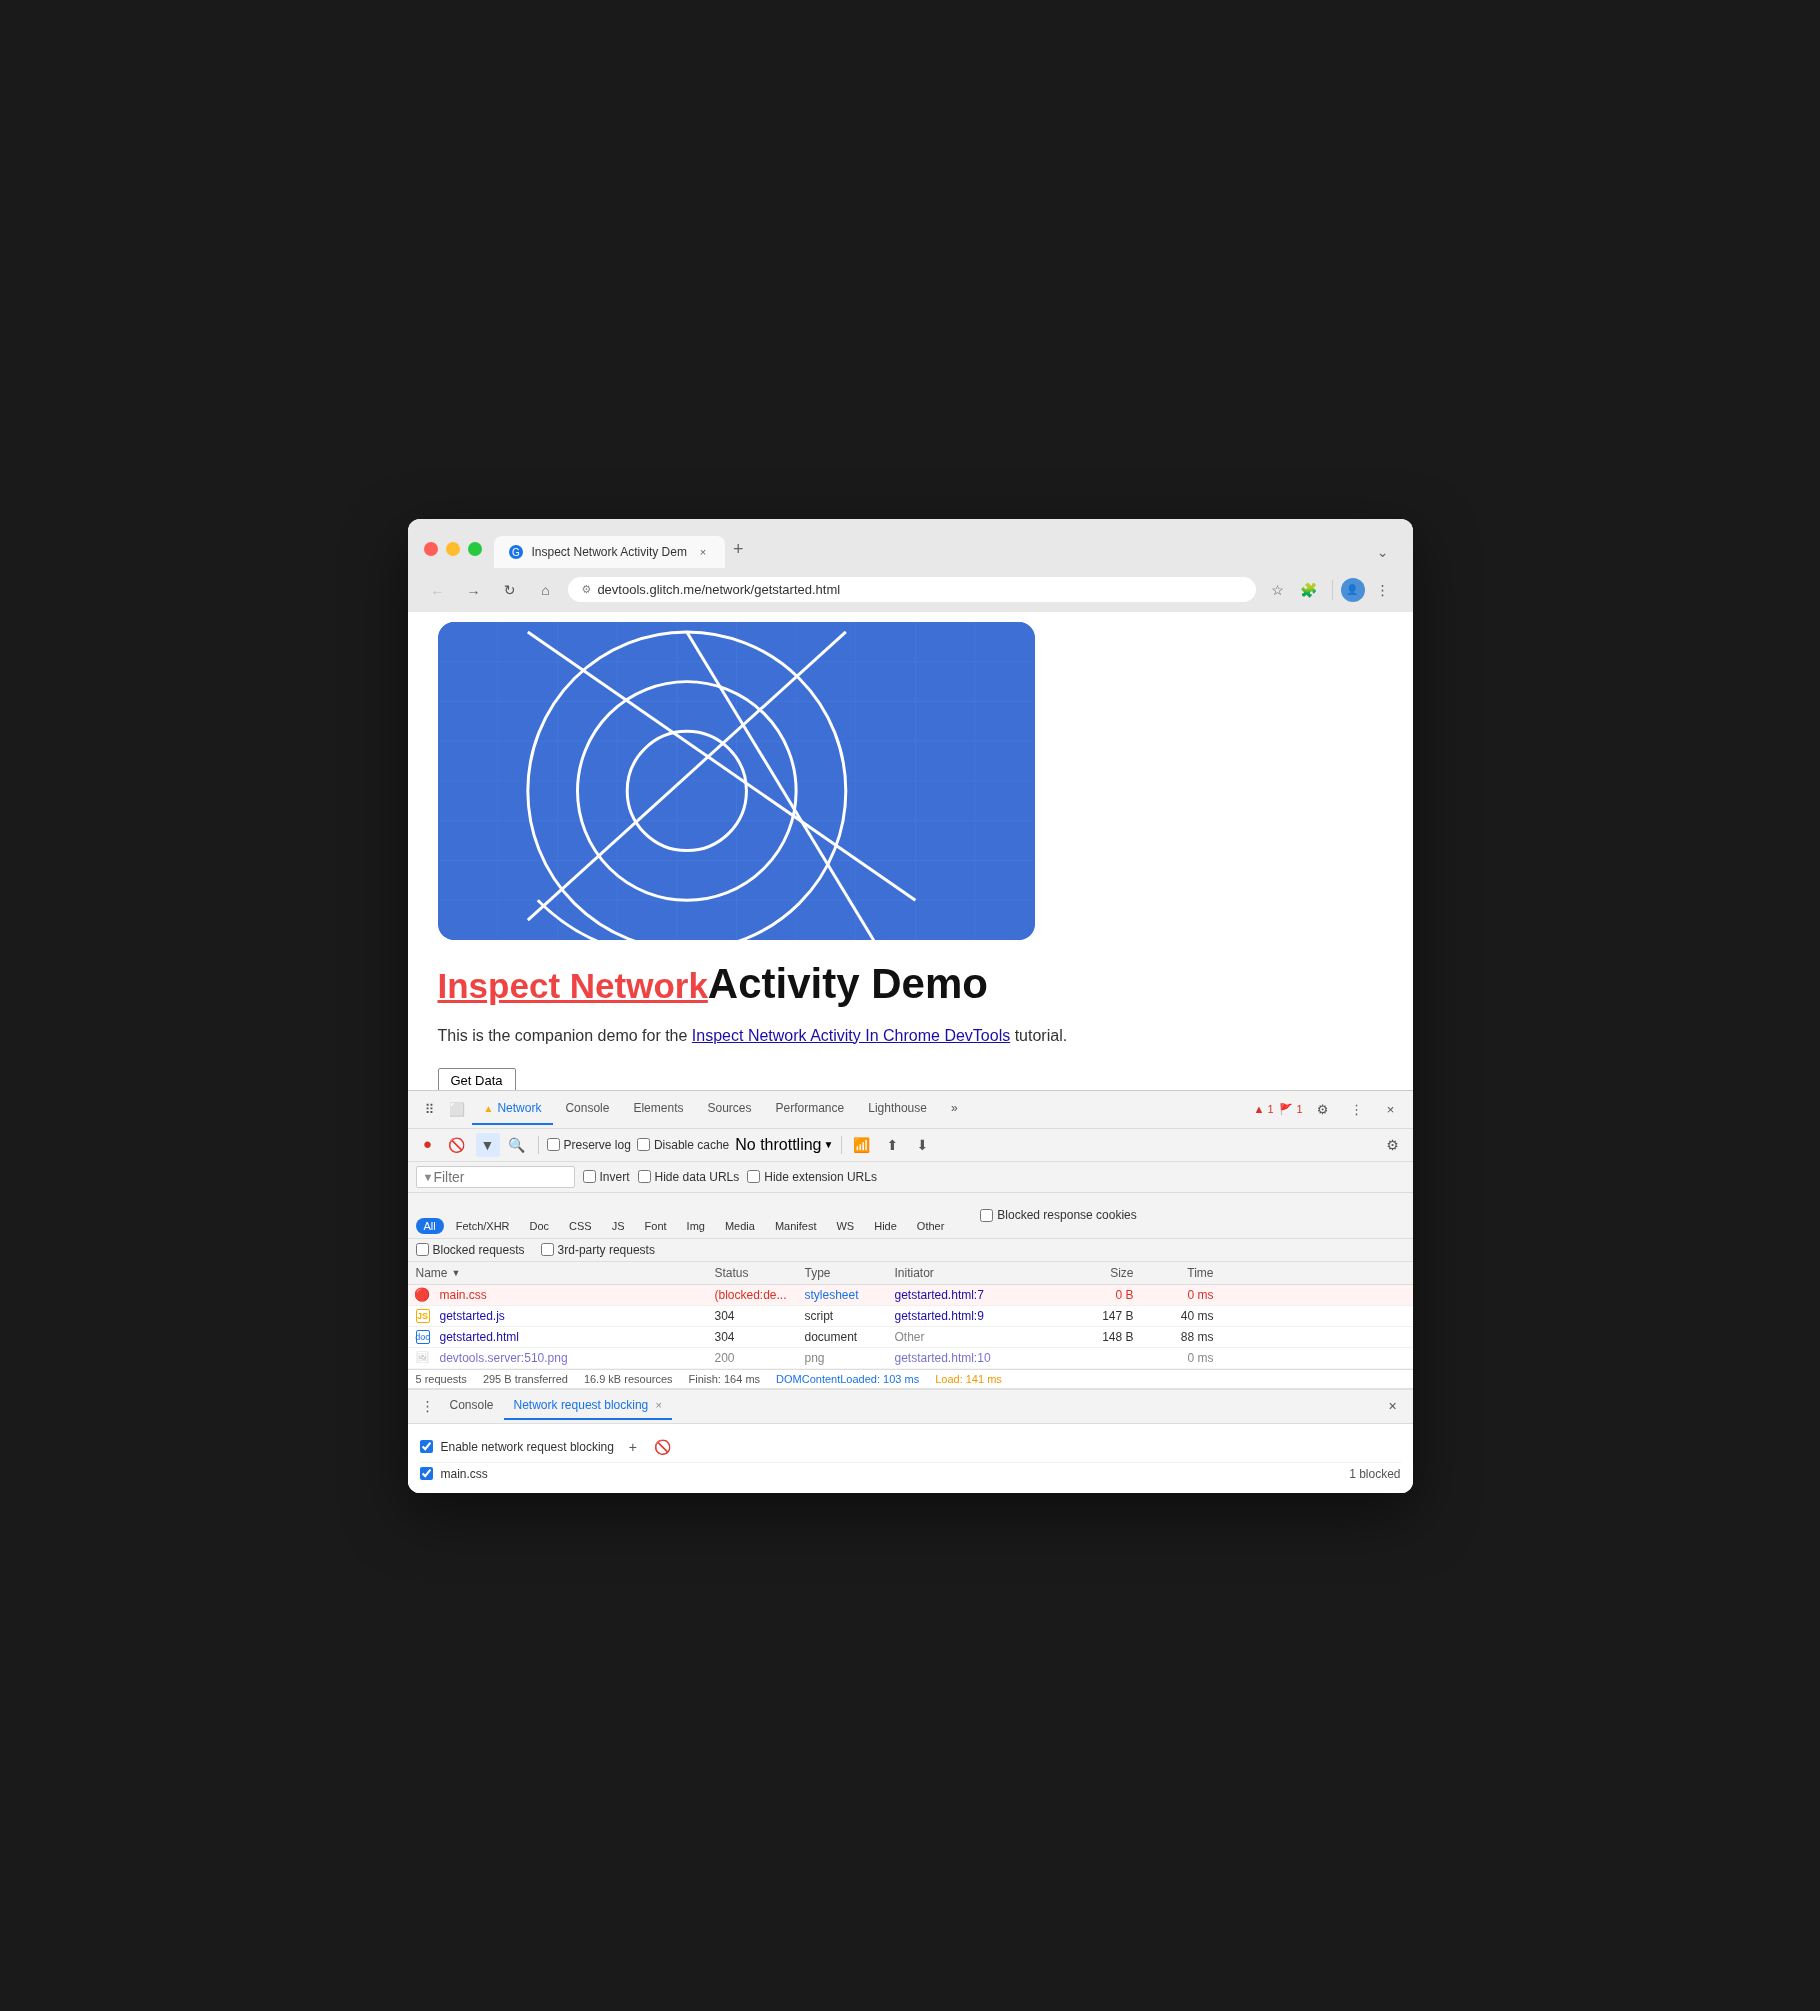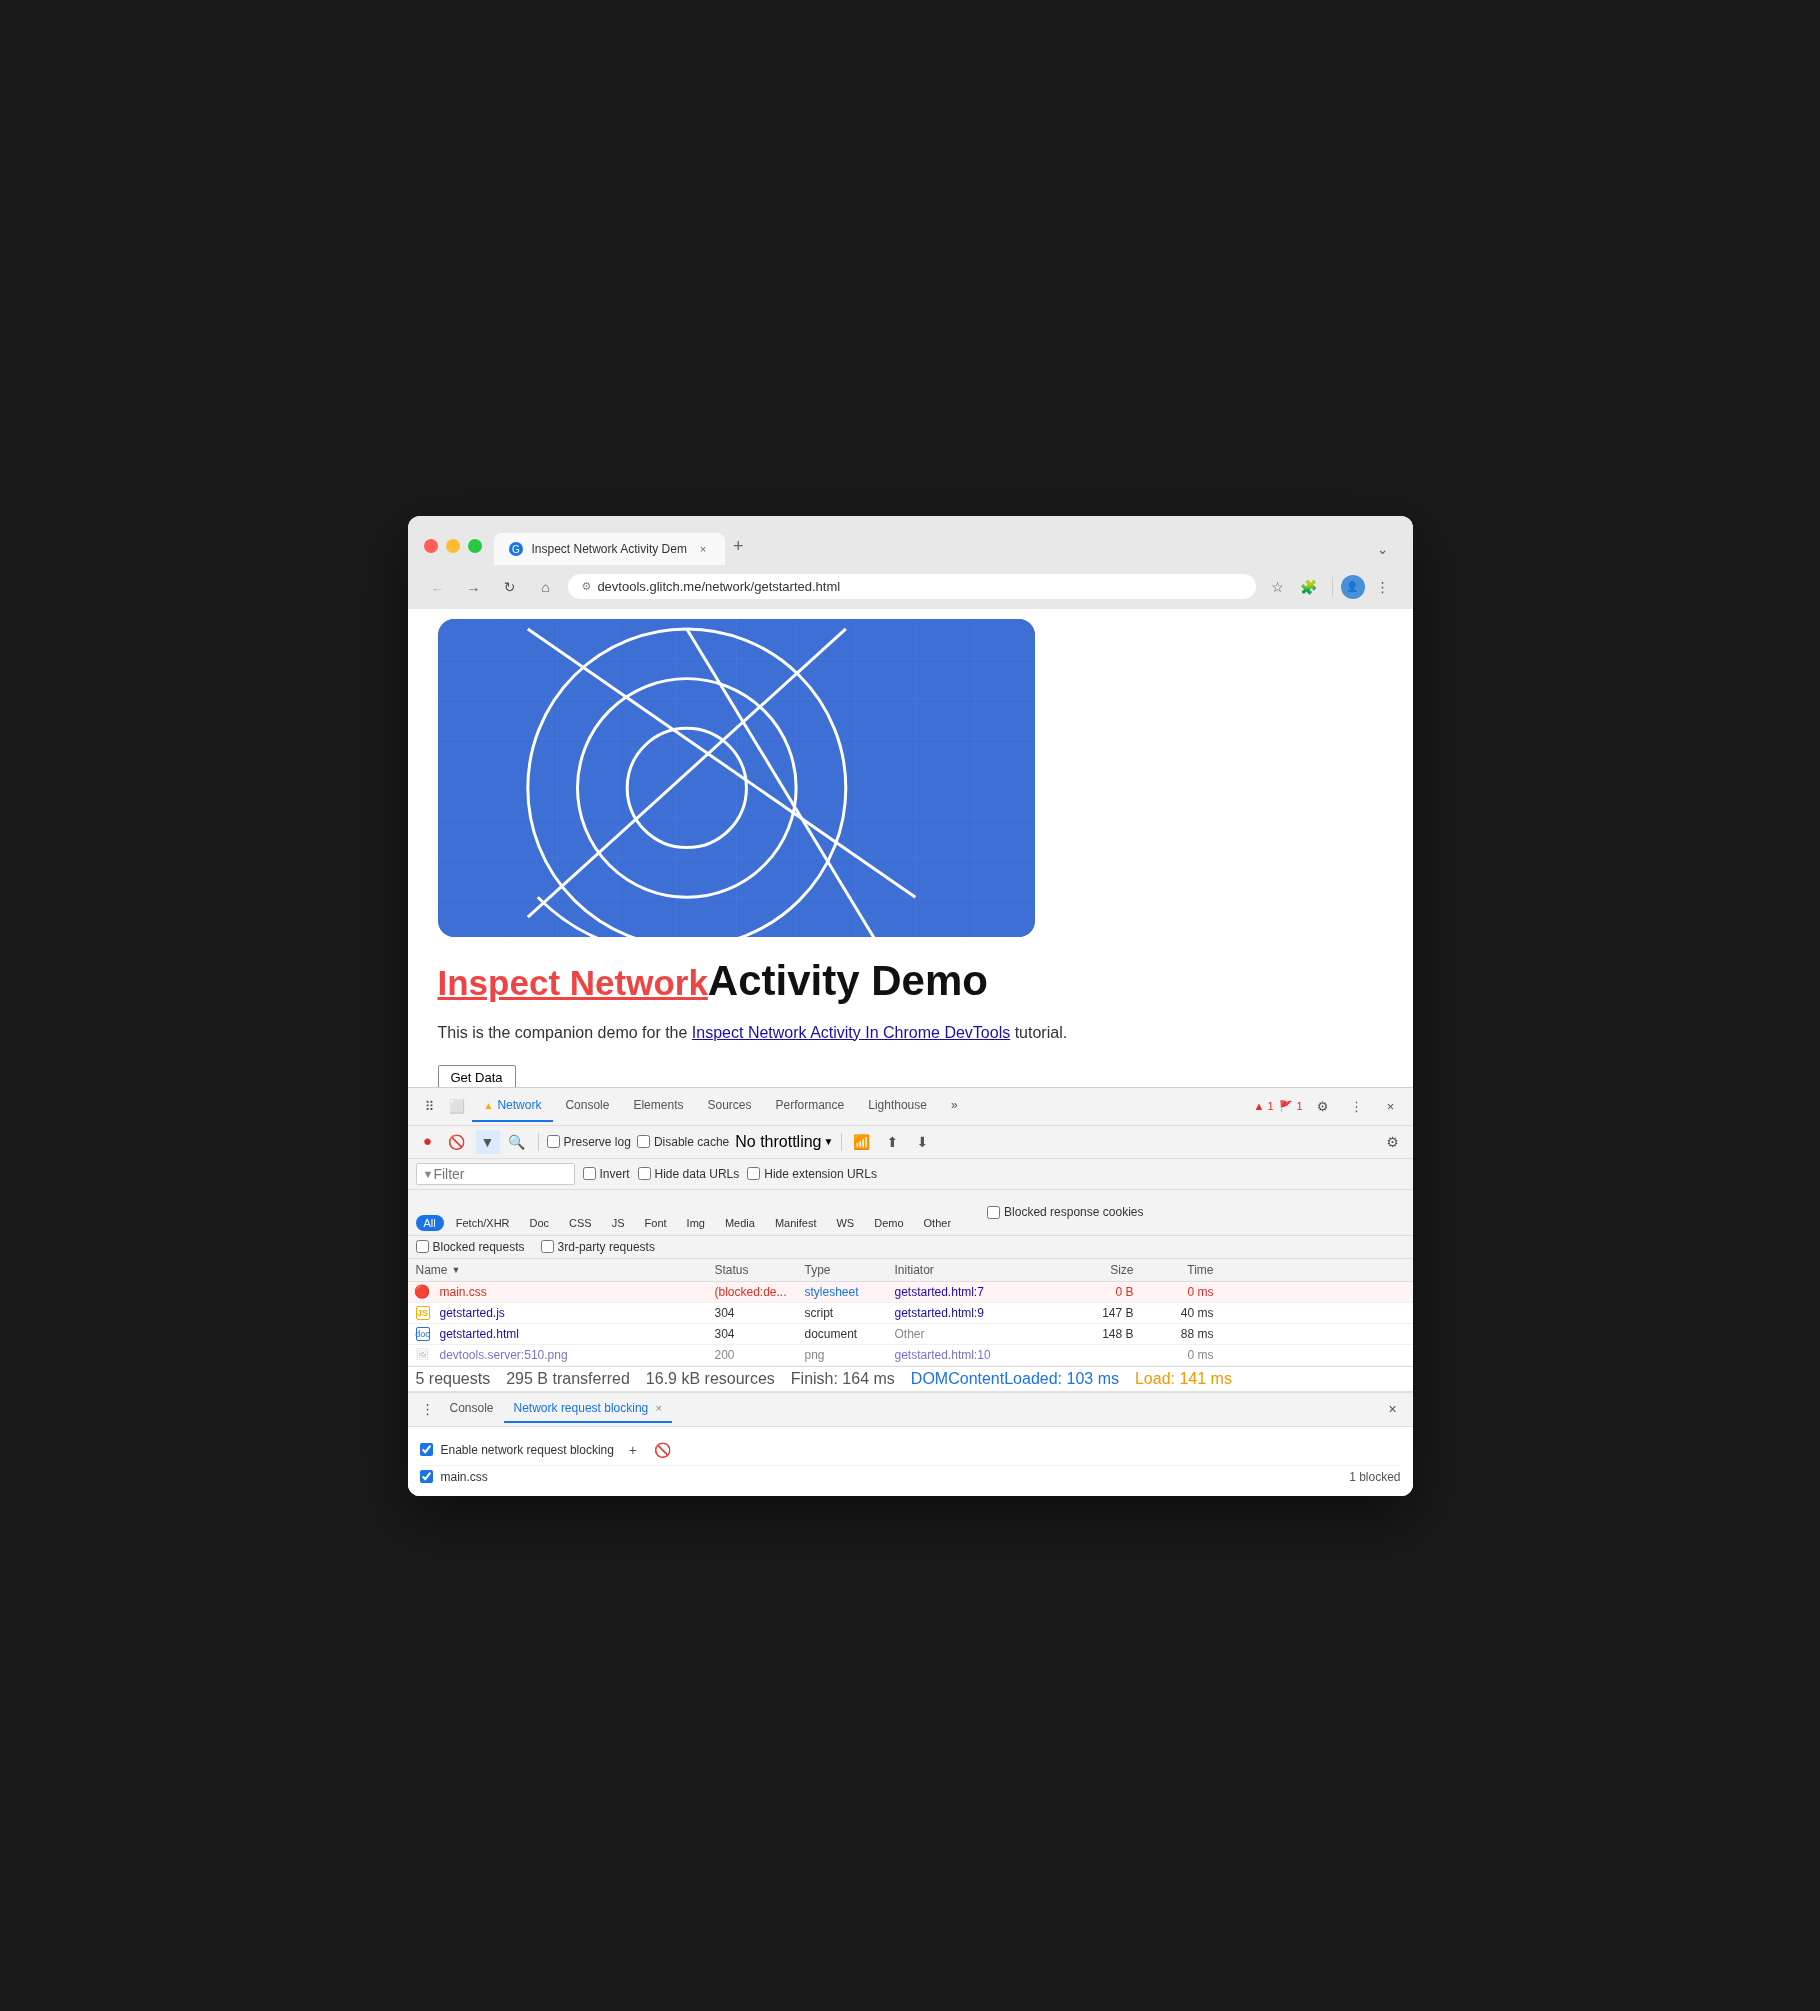--- a/index.html
+++ b/index.html
@@ -408,21 +408,21 @@
     .initiator-other { color: #888; }
     .size-blocked { color: #d93025; }
     .size-ok { color: #333; }
     .time-blocked { color: #d93025; }
     .time-ok { color: #333; }
     
     .status-bar {
       background: white;
       border-top: 1px solid #ddd;
       padding: 3px 8px;
-      font-size: 16px;
+      font-size: 11px;
       color: #555;
       display: flex;
       gap: 16px;
       align-items: center;
     }
     .status-bar .blue { color: #1a73e8; }
     .status-bar .orange { color: #f29900; }
     
     .bottom-panel {
       background: #f8f9fa;
@@ -713,21 +713,21 @@
         <button class="type-btn active">All</button>
         <button class="type-btn">Fetch/XHR</button>
         <button class="type-btn">Doc</button>
         <button class="type-btn">CSS</button>
         <button class="type-btn">JS</button>
         <button class="type-btn">Font</button>
         <button class="type-btn">Img</button>
         <button class="type-btn">Media</button>
         <button class="type-btn">Manifest</button>
         <button class="type-btn">WS</button>
-        <button class="type-btn">Demo</button>
+        <button class="type-btn">Hide</button>
         <button class="type-btn">Other</button>
         <label class="blocked-cookies-label">
           <input type="checkbox" style="">
           <span>Blocked response cookies</span>
         </label>
       </div>
 
       <div class="extra-filters">
         <label class="filter-checkbox">
           <input type="checkbox" style="">

